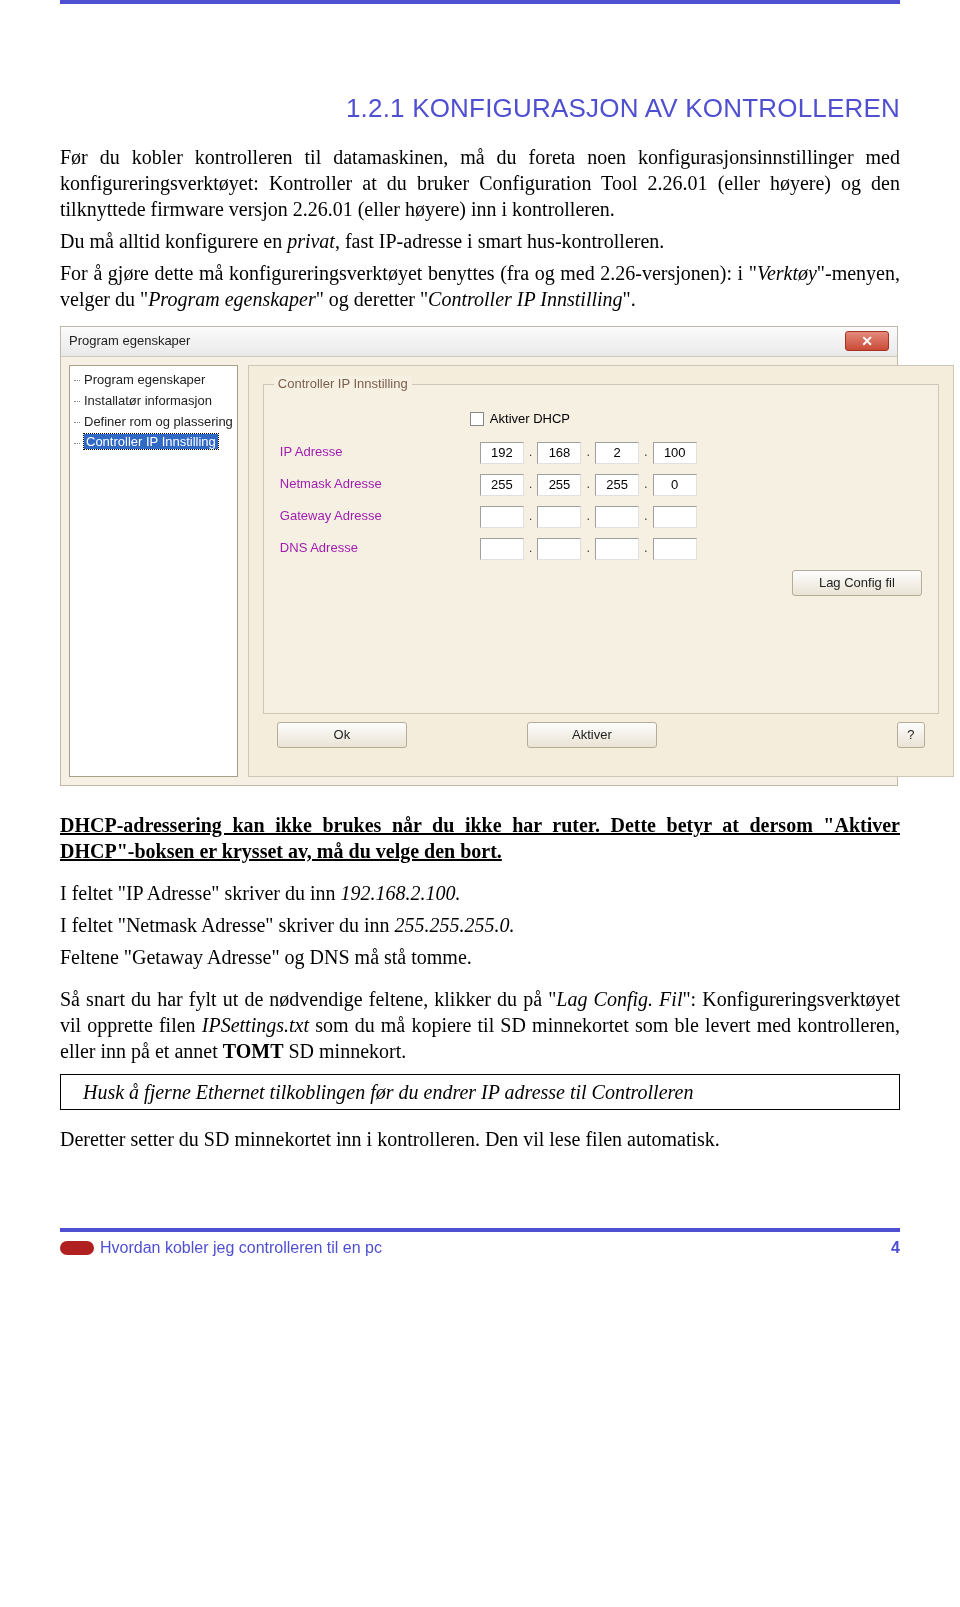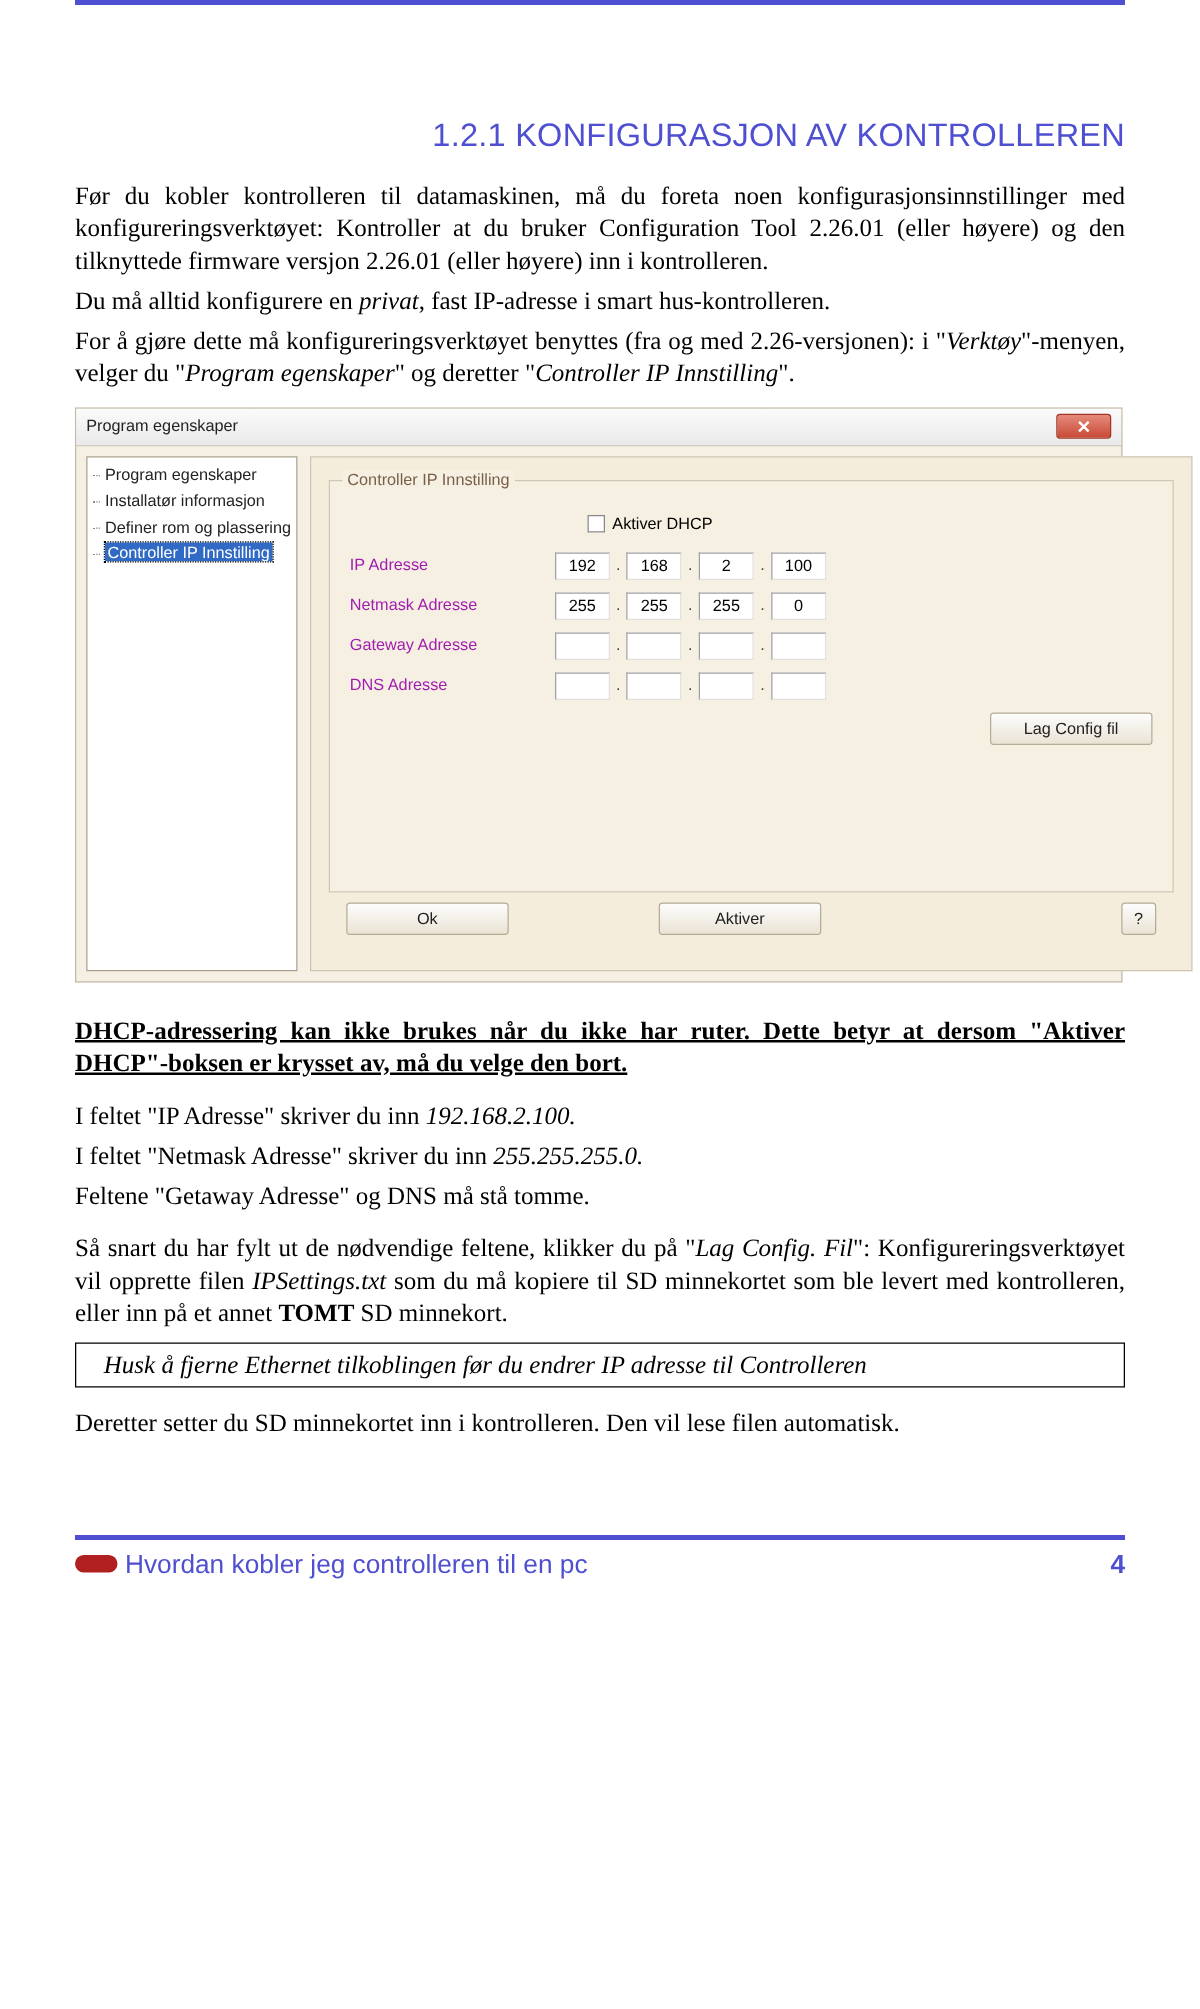--- a/index.html
+++ b/index.html
@@ -122,20 +122,21 @@
     gap: 14px;
   }
   .gb-label {
     width: 150px;
     color: #a21caf;
   }
   .ip-inputs {
     display: flex;
     align-items: center;
     gap: 4px;
+    margin-left: 36px;
   }
   .ip-cell {
     width: 44px; height: 22px;
     background: #fff;
     border-top: 1px solid #a0a0a0;
     border-left: 1px solid #a0a0a0;
     border-right: 1px solid #e0e0e0;
     border-bottom: 1px solid #e0e0e0;
     text-align: center;
     line-height: 20px;
@@ -190,21 +191,21 @@
     background: #4f4fd1;
     margin: 40px 60px 6px 60px;
   }
   .footerbar {
     display:flex;
     justify-content: space-between;
     align-items: center;
     padding: 0 60px 20px 60px;
     font-family: "Trebuchet MS", sans-serif;
     color: #4f4fd1;
-    font-size: 21px;
+    font-size: 16px;
   }
   .logo {
     width: 34px; height: 14px;
     background: #b02020;
     border-radius: 7px 7px 7px 7px / 50% 50% 50% 50%;
     position: relative;
   }
   .footerbar .left { display:flex; align-items:center; gap:6px; }
 </style>
 </head>

